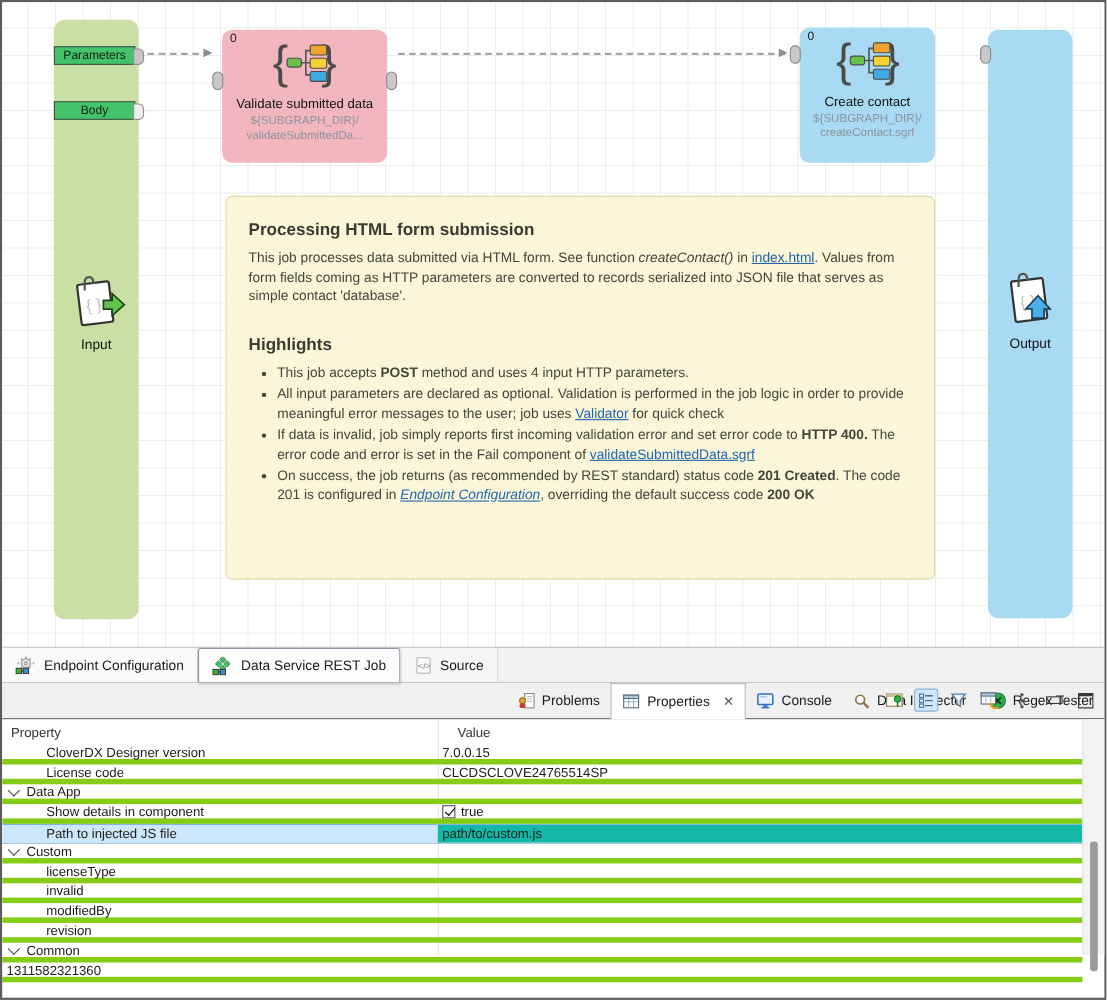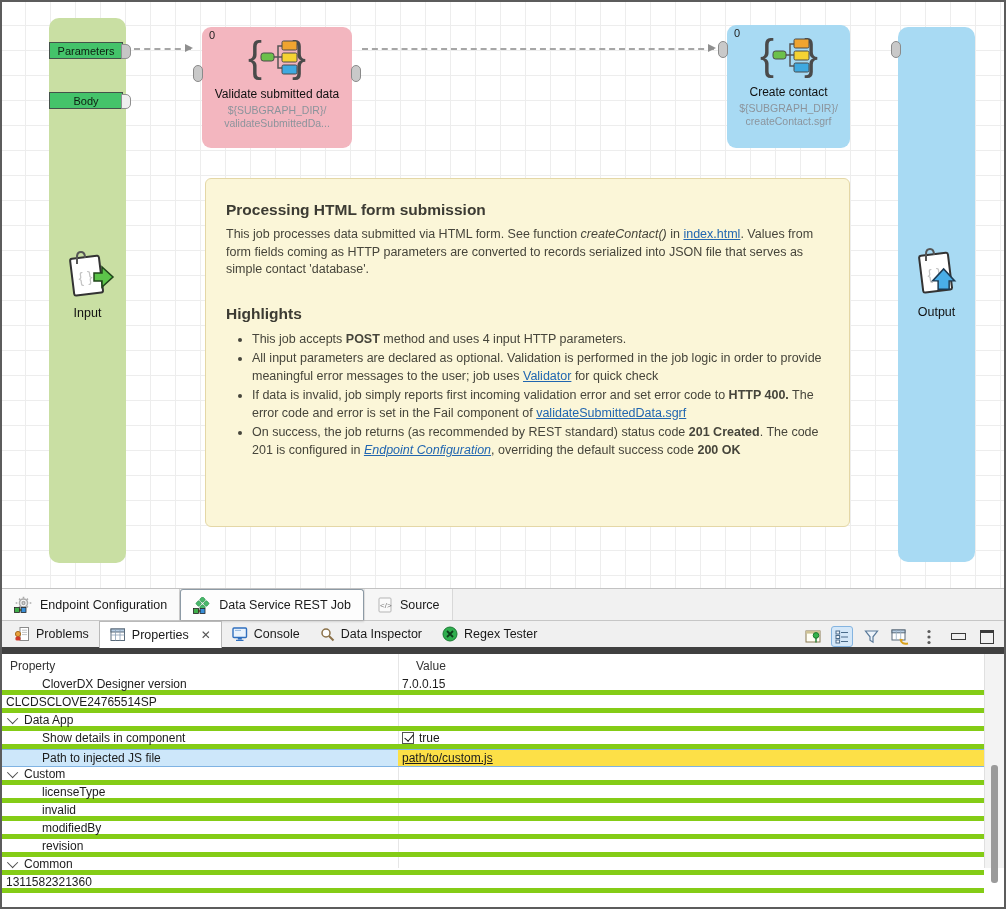--- a/index.html
+++ b/index.html
@@ -37,22 +37,22 @@
   .note li{font-size:12.5px;line-height:17.5px;margin:0 0 2px 0;}
   .lnk{color:#2166b0;text-decoration:underline;cursor:pointer;}
   .lnk.it{font-style:italic;}
   
   .etabbar{position:absolute;left:0;top:586px;width:1002px;height:33px;background:#f1f1f1;border-top:1px solid #c2c2c2;
     border-bottom:1px solid #c6c6c6;box-sizing:border-box;display:flex;align-items:stretch;}
   .etab{display:flex;align-items:center;gap:7px;padding:0 12px;font-size:12.5px;color:#1a1a1a;background:#fafafa;border-right:1px solid #cfcfcf;}
   .etab.sel{background:#fdfdfd;border:1px solid #8d9aa5;border-bottom:none;border-radius:3px 3px 0 0;box-shadow:0 2px 2px rgba(0,0,0,0.12);z-index:2;}
   .etab.src{background:#f6f6f6;border-right:1px solid #d8d8d8;border-left:1px solid #e4e4e4;}
   
-  .ptabbar{position:absolute;left:0;top:619px;width:1002px;height:33px;background:#f0f0f0;border-bottom:7px solid #404040;box-sizing:border-box;
-    display:flex;align-items:stretch;}
+  .ptabbar{position:absolute;left:0;top:619px;width:1002px;height:33px;background:#f0f0f0;border-bottom:1px solid #404040;box-sizing:border-box;
+    display:flex;align-items:stretch;justify-content:flex-end;}
   .ptab{display:flex;align-items:center;gap:6px;padding:0 10px;font-size:12.5px;color:#1a1a1a;}
   .ptab.sel{background:#ffffff;border:1px solid #b9b9b9;border-bottom:none;margin-bottom:-1px;z-index:2;}
   .ptab .close{font-size:12px;color:#555;margin-left:6px;cursor:pointer;}
   .ptools{position:absolute;right:6px;top:5px;display:flex;align-items:center;gap:7px;}
   .tool{width:22px;height:21px;display:flex;align-items:center;justify-content:center;border-radius:3px;}
   .tool.active{background:#d4e7f8;border:1px solid #84b4e0;box-sizing:border-box;}
   .minbox{width:13px;height:5px;border:1.5px solid #3a3a3a;}
   .maxbox{width:12px;height:10px;border:1.5px solid #3a3a3a;border-top:3.5px solid #3a3a3a;}
   
   .props{position:absolute;left:0;top:652px;width:1002px;height:214px;background:#fff;}
@@ -61,21 +61,21 @@
   .phead .hright{padding-left:18px;}
   .coldivider{position:absolute;left:396px;top:0;bottom:0;width:1px;background:#e6e6e6;}
   .rows{position:absolute;left:0;top:23px;right:20px;}
   .prow{display:flex;height:18px;align-items:center;font-size:12px;color:#1c1c1c;border-bottom:5px solid #84cc16;box-sizing:border-box;}
   .prow .cl{width:396px;box-sizing:border-box;display:flex;align-items:center;height:100%;}
   .prow .cr{flex:1;box-sizing:border-box;display:flex;align-items:center;gap:5px;height:100%;padding-left:4px;}
   .prow.item .cl{padding-left:40px;}
   .prow.group .cl{padding-left:8px;gap:6px;}
   .prow.selrow{border-top:1px solid #7fb3e3;border-bottom:1px solid #7fb3e3;}
   .prow.selrow .cl{background:#cde7fa;}
-  .prow.selrow .cr{background:#fde047;text-decoration:underline;}
+  .prow.selrow .cr{background:#14b8a6;}
   .chev{width:7px;height:7px;border-left:1.5px solid #4a4a4a;border-bottom:1.5px solid #4a4a4a;transform:rotate(-45deg) translateY(-2px);}
   .cbx{width:12px;height:12px;border:1px solid #555;background:#fff;display:flex;align-items:center;justify-content:center;box-sizing:border-box;}
   .cbx .mark{width:4px;height:8px;border-right:1.8px solid #111;border-bottom:1.8px solid #111;transform:rotate(40deg) translateY(-1px);}
   .vscroll{position:absolute;right:0;top:0;bottom:0;width:20px;background:#f3f3f3;border-left:1px solid #e0e0e0;box-sizing:border-box;}
   .vthumb{position:absolute;left:6px;top:111px;width:7px;height:118px;background:#9b9b9b;border-radius:3px;}
 </style>
 </head>
 <body>
 
 <div id="window">
@@ -306,20 +306,23 @@
     <div class="rows" id="prop-rows">
         <div class="prow item">
           <div class="cl">
             <span>CloverDX Designer version</span>
           </div>
           <div class="cr">
             <span>7.0.0.15</span>
           </div>
         </div>
         <div class="prow item">
+          <div class="cl">
+            <span>License code</span>
+          </div>
           <div class="cr">
             <span>CLCDSCLOVE24765514SP</span>
           </div>
         </div>
         <div class="prow group">
           <div class="cl">
             <span class="chev"></span>
             <span>Data App</span>
           </div>
           <div class="cr"></div>

